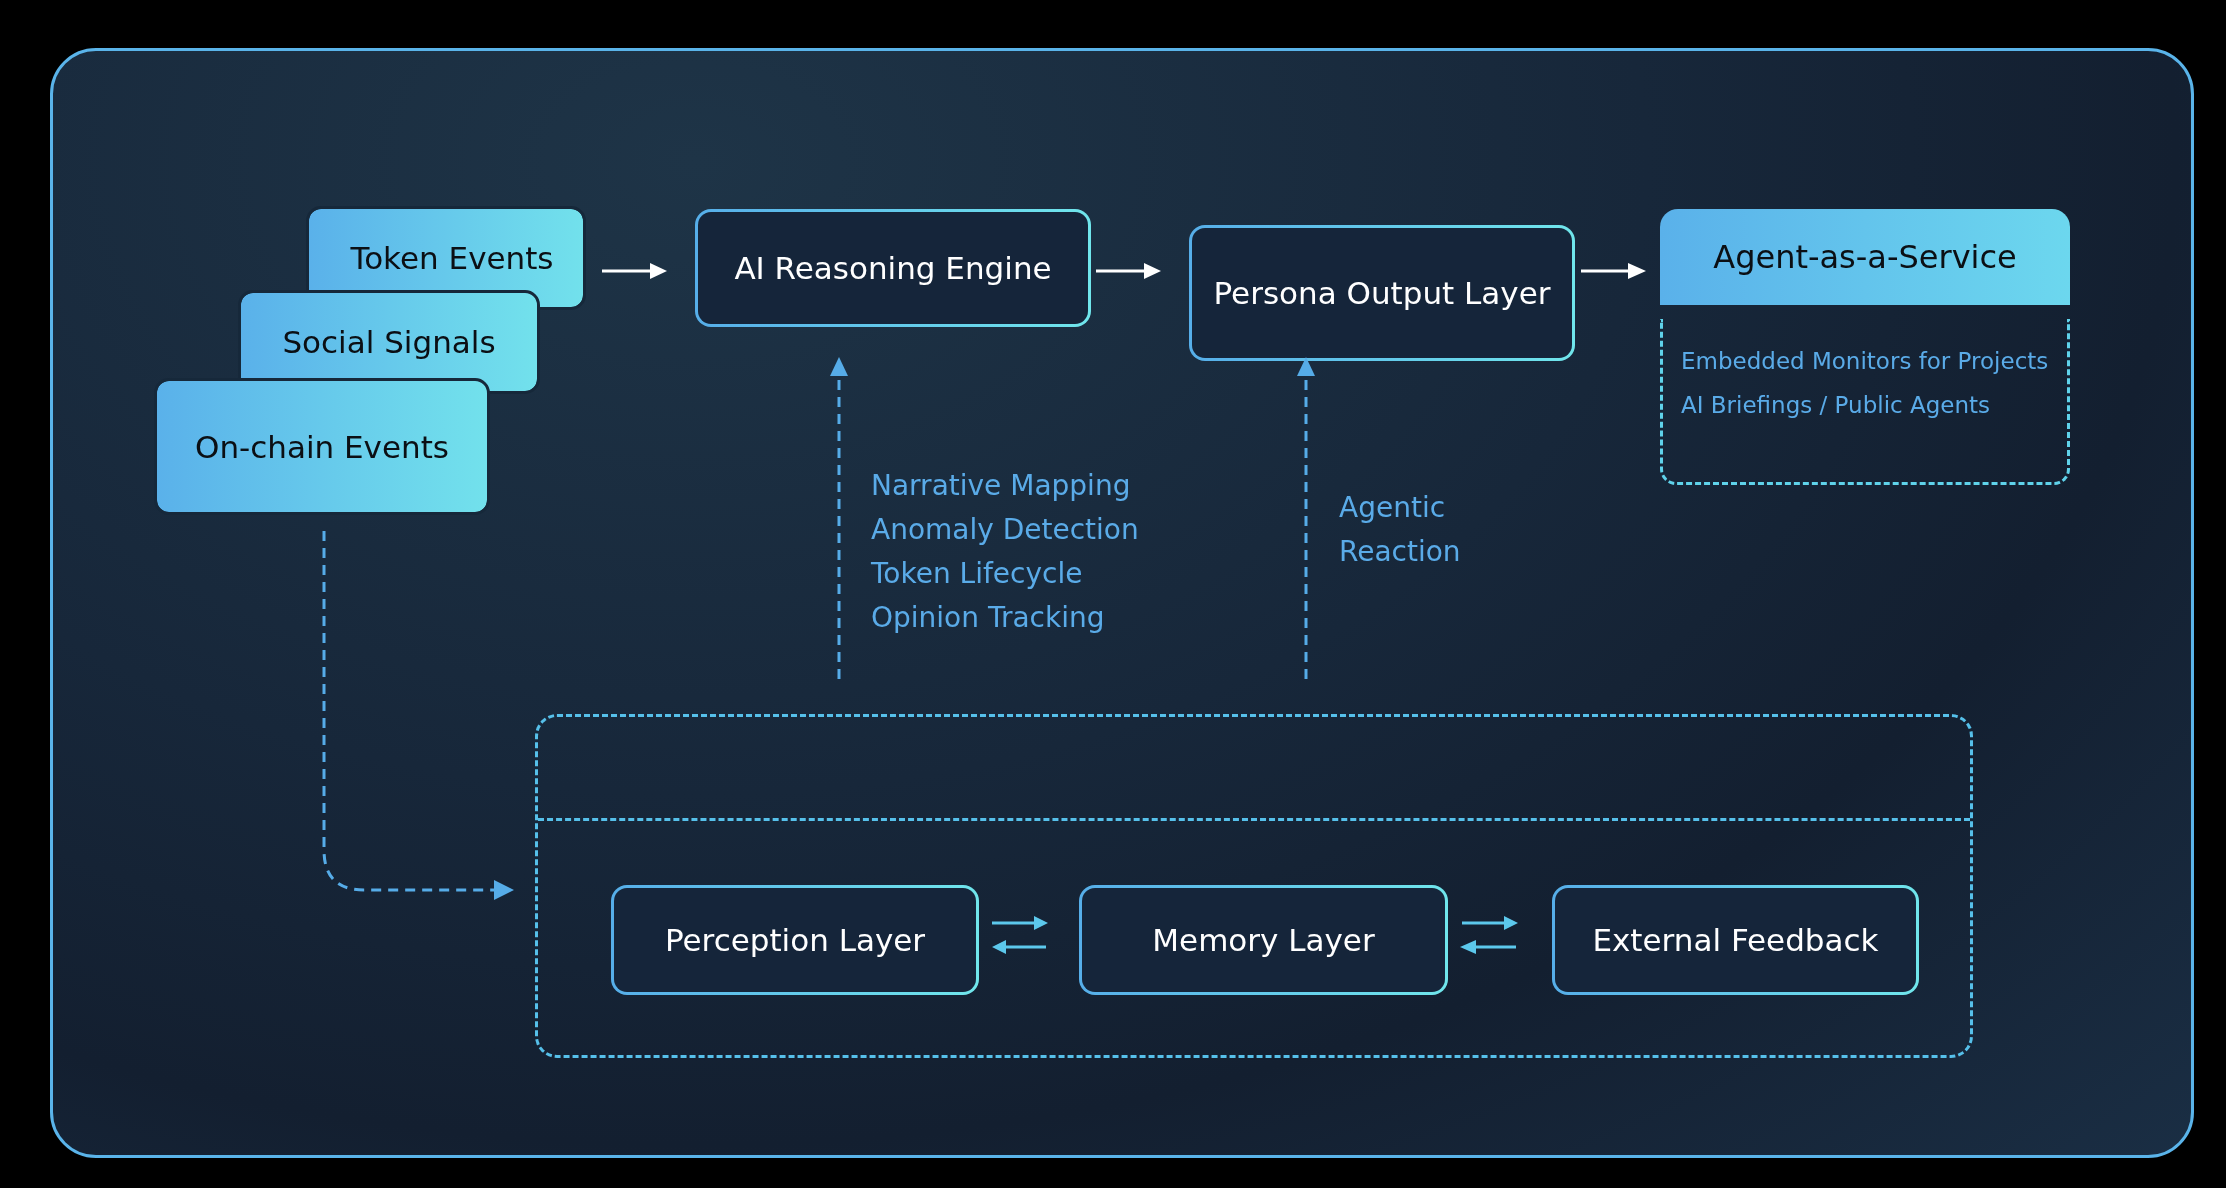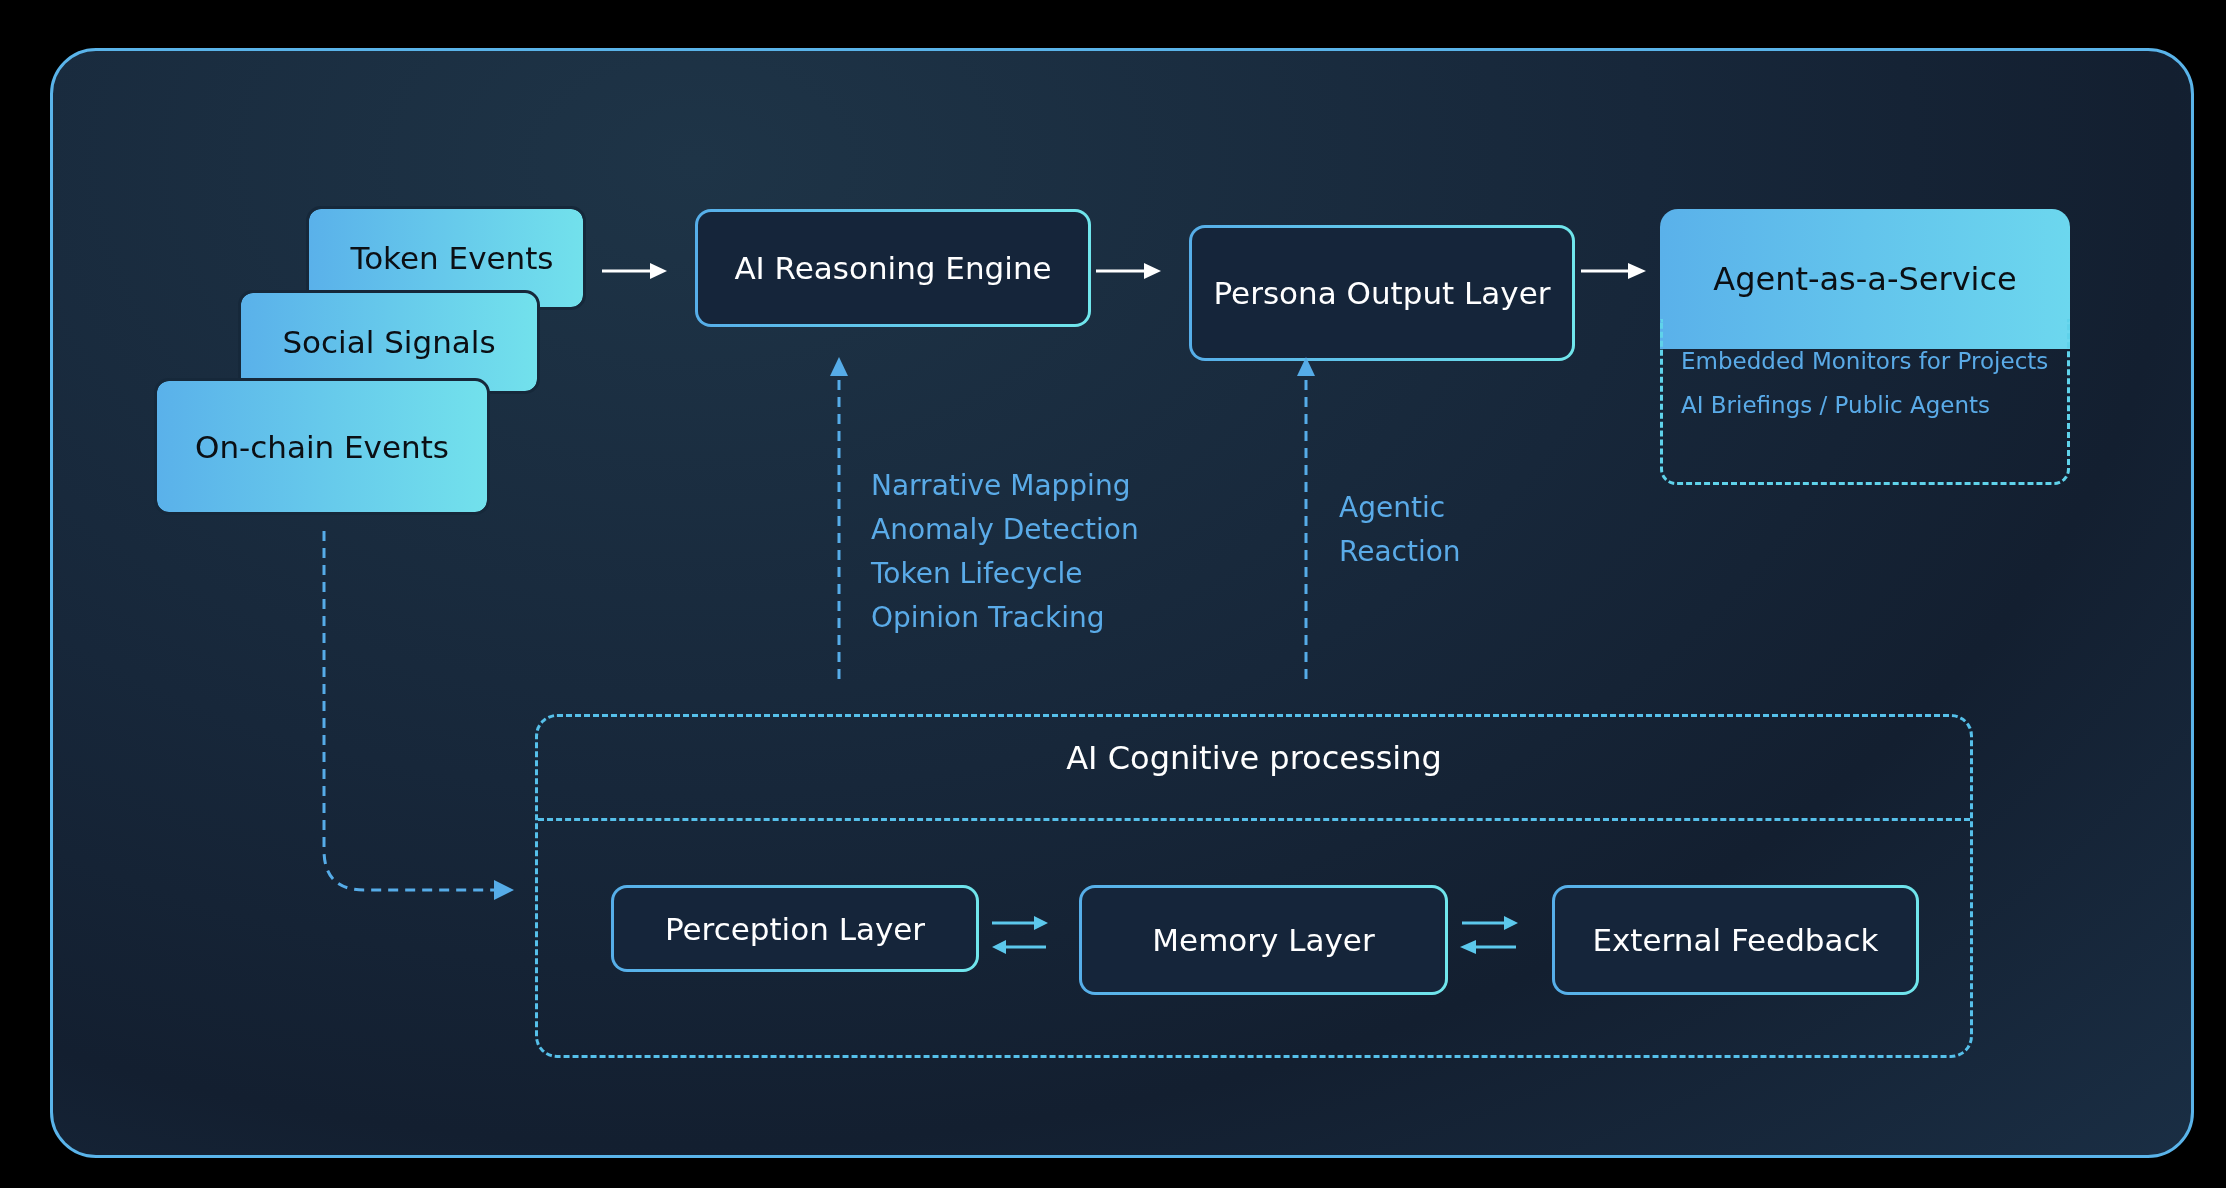--- a/index.html
+++ b/index.html
@@ -5,21 +5,21 @@
   html,body{margin:0;padding:0;background:#000;}
   body{width:2226px;height:1188px;position:relative;overflow:hidden;font-family:"DejaVu Sans","Liberation Sans",sans-serif;}
   .panel{position:absolute;left:50px;top:48px;width:2144px;height:1110px;box-sizing:border-box;border:3px solid #5ab4ea;border-radius:46px;
     background:radial-gradient(ellipse at 30% 10%,#1e3447 0%,#17273a 45%,#131f30 70%,#1a2e44 100%);}
   .stack{position:absolute;box-sizing:border-box;border-radius:12px;background:linear-gradient(90deg,#5ab1ea,#72e1ec);
     color:#0b0f14;font-size:31px;display:flex;align-items:center;justify-content:center;outline:3px solid #16283a;}
   .node{position:absolute;box-sizing:border-box;border-radius:16px;color:#fff;font-size:31px;display:flex;align-items:center;justify-content:center;
     background:linear-gradient(#15253a,#15253a) padding-box,linear-gradient(90deg,#56aee9,#70e6ec) border-box;border:3px solid transparent;margin-left:12px;}
   .anno{position:absolute;color:#5aabe8;font-size:28px;line-height:44px;}
   .anno div{white-space:nowrap;}
-  .agent-head{position:absolute;left:1660px;top:209px;width:410px;height:140px;border-radius:18px 18px 0 0;
+  .agent-head{position:absolute;left:1660px;top:209px;width:410px;height:96px;border-radius:18px 18px 0 0;
     background:linear-gradient(90deg,#5ab1ea,#6cd7ee);color:#0b0f14;font-size:32px;display:flex;align-items:center;justify-content:center;}
   .agent-list{position:absolute;left:1660px;top:319px;width:410px;height:166px;box-sizing:border-box;border:3px dashed #5fd2ea;border-top:none;border-radius:0 0 16px 16px;padding:20px 0 0 18px;}
   .agent-list div{color:#5aabe8;font-size:23px;line-height:44px;white-space:nowrap;}
   .cog{position:absolute;left:535px;top:714px;width:1438px;height:344px;box-sizing:border-box;border:3px dashed #56c0ea;border-radius:22px;}
   .cog-divider{position:absolute;left:0;right:0;top:101px;border-top:3px dashed #56c0ea;}
   .cog-title{position:absolute;left:0;right:0;top:22px;text-align:center;color:#fff;font-size:32px;}
   svg.overlay{position:absolute;left:0;top:0;}
 </style>
 </head>
 <body>
@@ -56,24 +56,23 @@
   <div>Anomaly Detection</div>
   <div>Token Lifecycle</div>
   <div>Opinion Tracking</div>
 </div>
 <div class="anno" style="left:1339px;top:486px;">
   <div>Agentic</div>
   <div>Reaction</div>
 </div>
 
 <div class="cog">
-  <div class="cog-title">AI Cognitive processing</div>
   <div class="cog-divider"></div>
 </div>
-<div class="node" style="left:599px;top:885px;width:368px;height:87px;text-align:center;">
+<div class="node" style="left:599px;top:885px;width:368px;height:110px;text-align:center;">
   <span>Perception Layer</span>
 </div>
 <div class="node" style="left:1067px;top:885px;width:369px;height:110px;">
   <span>Memory Layer</span>
 </div>
 <div class="node" style="left:1540px;top:885px;width:367px;height:110px;">
   <span>External Feedback</span>
 </div>
 
 <svg class="overlay" width="2226" height="1188">

